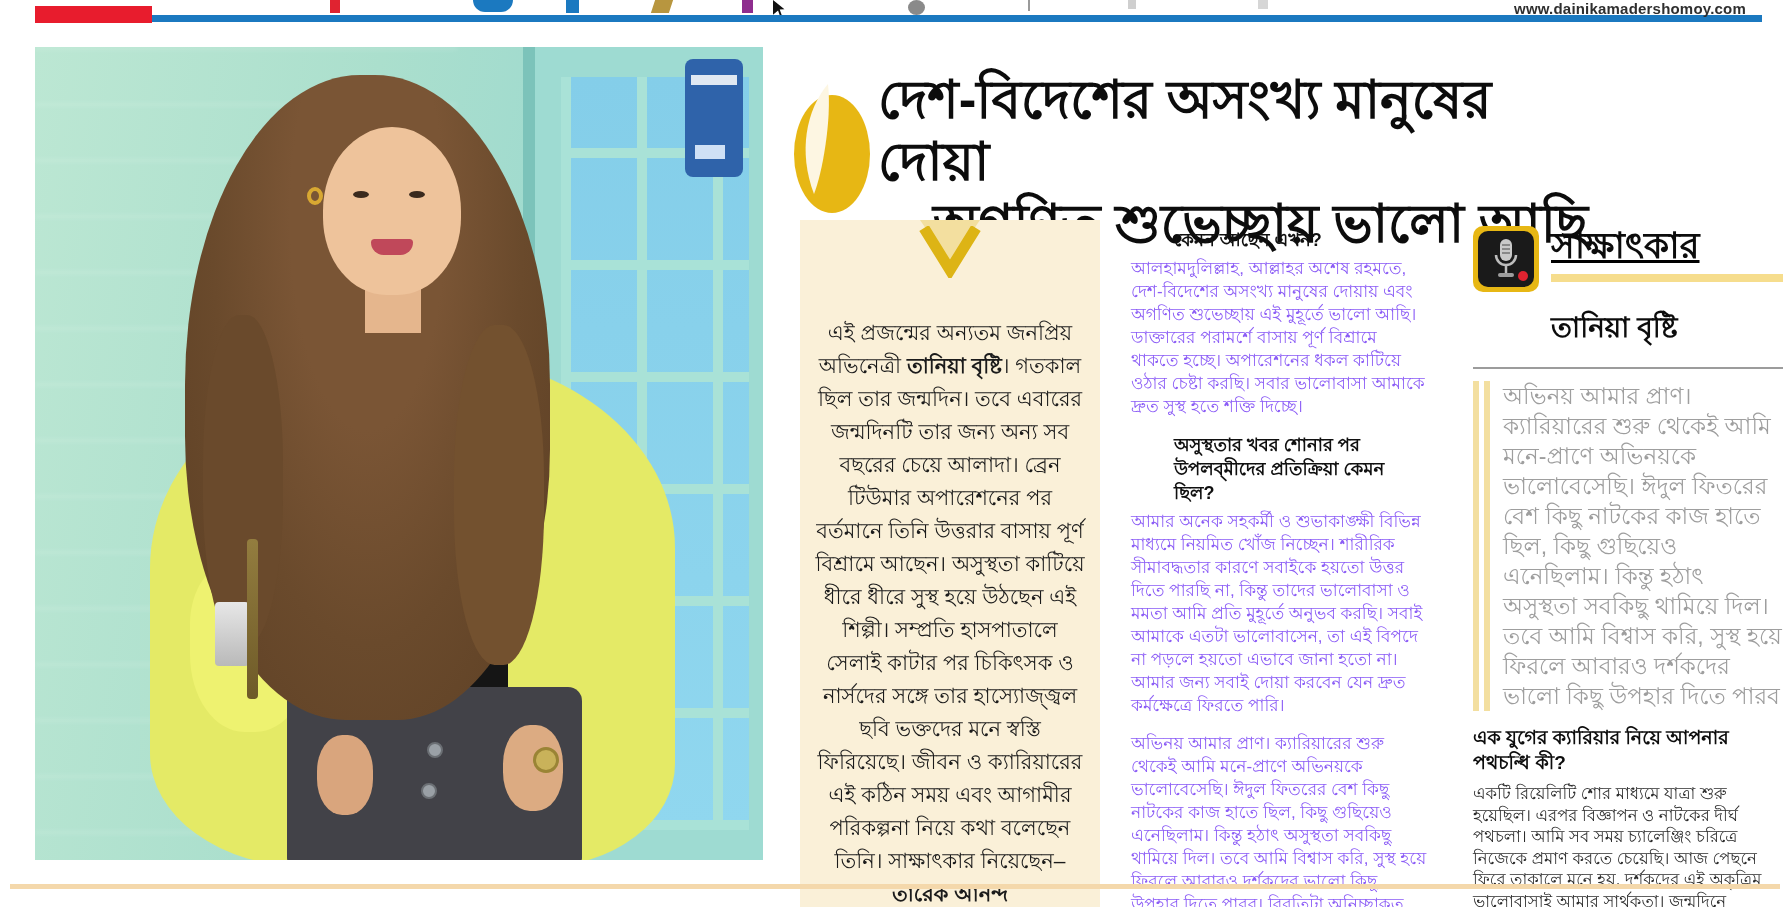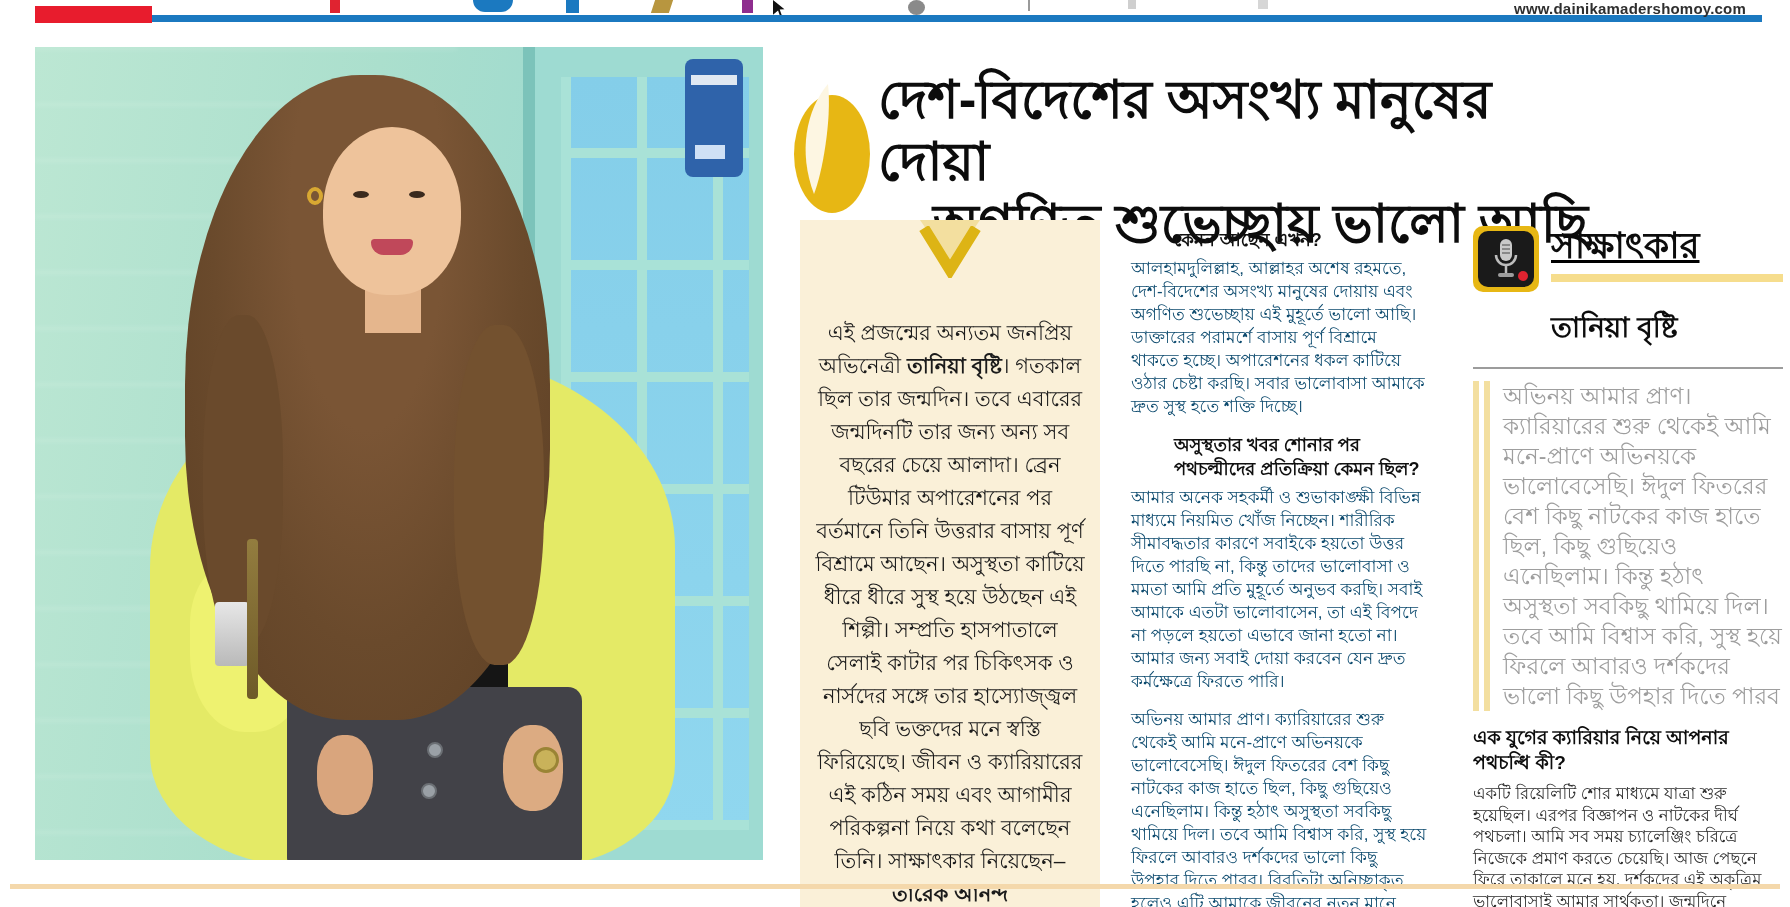--- a/index.html
+++ b/index.html
@@ -74,21 +74,21 @@
   .chevron-soft { position:absolute; left:2px; top:0; width:0; height:0;
                   border-left:30px solid transparent; border-right:30px solid transparent; border-top:44px solid #f3df9f; }
   .chevron-v { position:absolute; left:0; top:6px; }
   .intro-text { position:absolute; left:14px; right:14px; top:96px; text-align:center;
                 font-size:21px; line-height:33px; color:#1b1b1b; }
   .intro-text b { font-weight:bold; }
 
   
   .qa-col { left:1131px; top:228px; width:296px; }
   .qa-q { font-weight:bold; font-size:18px; line-height:24px; color:#101010; margin-bottom:5px;margin-left:43px; }
-  .qa-a { font-size:17px; line-height:23px; color:#0c4a6e; margin-bottom:15px; }
+  .qa-a { font-size:17px; line-height:23px; color:#8b5cf6; margin-bottom:15px; }
 
   
   .side-col { left:1473px; top:226px; width:310px; }
   .side-head { display:flex; align-items:flex-start; gap:12px; }
   .mic-badge { width:66px; height:66px; background:#e7b714; border-radius:10px; padding:5px; flex:0 0 auto; }
   .mic-inner { width:100%; height:100%; background:#1a1a1a; border-radius:10px; position:relative; display:flex; align-items:center; justify-content:center; }
   .mic-dot { position:absolute; right:6px; bottom:6px; width:10px; height:10px; background:#e02330; border-radius:50%; }
   .side-title-wrap { flex:1;text-decoration:underline; }
   .side-title { font-size:36px; font-weight:bold; color:#0c0c0c; line-height:40px; }
   .side-title-bar { margin-top:8px; height:8px; background:#f6dd8d; width:100%; }
@@ -165,21 +165,21 @@
     <svg class="chevron-v" width="64" height="52" viewBox="0 0 64 52">
       <path d="M6 2 L32 44 L58 2" fill="none" stroke="#ddb415" stroke-width="11"></path>
     </svg>
   </div>
   <p class="intro-text"><span>এই প্রজন্মের অন্যতম জনপ্রিয় অভিনেত্রী </span><b>তানিয়া বৃষ্টি</b><span>। গতকাল ছিল তার জন্মদিন। তবে এবারের জন্মদিনটি তার জন্য অন্য সব বছরের চেয়ে আলাদা। ব্রেন টিউমার অপারেশনের পর বর্তমানে তিনি উত্তরার বাসায় পূর্ণ বিশ্রামে আছেন। অসুস্থতা কাটিয়ে ধীরে ধীরে সুস্থ হয়ে উঠছেন এই শিল্পী। সম্প্রতি হাসপাতালে সেলাই কাটার পর চিকিৎসক ও নার্সদের সঙ্গে তার হাস্যোজ্জ্বল ছবি ভক্তদের মনে স্বস্তি ফিরিয়েছে। জীবন ও ক্যারিয়ারের এই কঠিন সময় এবং আগামীর পরিকল্পনা নিয়ে কথা বলেছেন তিনি। সাক্ষাৎকার নিয়েছেন– </span><b>তারেক আনন্দ</b></p>
 </div>
 
 <div class="abs qa-col">
   <div class="qa-q">কেমন আছেন এখন?</div>
   <div class="qa-a">আলহামদুলিল্লাহ, আল্লাহর অশেষ রহমতে, দেশ-বিদেশের অসংখ্য মানুষের দোয়ায় এবং অগণিত শুভেচ্ছায় এই মুহূর্তে ভালো আছি। ডাক্তারের পরামর্শে বাসায় পূর্ণ বিশ্রামে থাকতে হচ্ছে। অপারেশনের ধকল কাটিয়ে ওঠার চেষ্টা করছি। সবার ভালোবাসা আমাকে দ্রুত সুস্থ হতে শক্তি দিচ্ছে।</div>
-  <div class="qa-q">অসুস্থতার খবর শোনার পর পথচল্মীদের প্রতিক্রিয়া কেমন ছিল?</div>
+  <div class="qa-q">অসুস্থতার খবর শোনার পর উপলব্মীদের প্রতিক্রিয়া কেমন ছিল?</div>
   <div class="qa-a">আমার অনেক সহকর্মী ও শুভাকাঙ্ক্ষী বিভিন্ন মাধ্যমে নিয়মিত খোঁজ নিচ্ছেন। শারীরিক সীমাবদ্ধতার কারণে সবাইকে হয়তো উত্তর দিতে পারছি না, কিন্তু তাদের ভালোবাসা ও মমতা আমি প্রতি মুহূর্তে অনুভব করছি। সবাই আমাকে এতটা ভালোবাসেন, তা এই বিপদে না পড়লে হয়তো এভাবে জানা হতো না। আমার জন্য সবাই দোয়া করবেন যেন দ্রুত কর্মক্ষেত্রে ফিরতে পারি।</div>
   <div class="qa-a">অভিনয় আমার প্রাণ। ক্যারিয়ারের শুরু থেকেই আমি মনে-প্রাণে অভিনয়কে ভালোবেসেছি। ঈদুল ফিতরের বেশ কিছু নাটকের কাজ হাতে ছিল, কিছু গুছিয়েও এনেছিলাম। কিন্তু হঠাৎ অসুস্থতা সবকিছু থামিয়ে দিল। তবে আমি বিশ্বাস করি, সুস্থ হয়ে ফিরলে আবারও দর্শকদের ভালো কিছু উপহার দিতে পারব। বিরতিটা অনিচ্ছাকৃত হলেও এটি আমাকে জীবনের নতুন মানে শিখিয়েছে।</div>
 
 </div>
 
 <div class="abs side-col">
   <div class="side-head">
     <div class="mic-badge">
       <div class="mic-inner">
         <svg width="34" height="44" viewBox="0 0 34 44">

